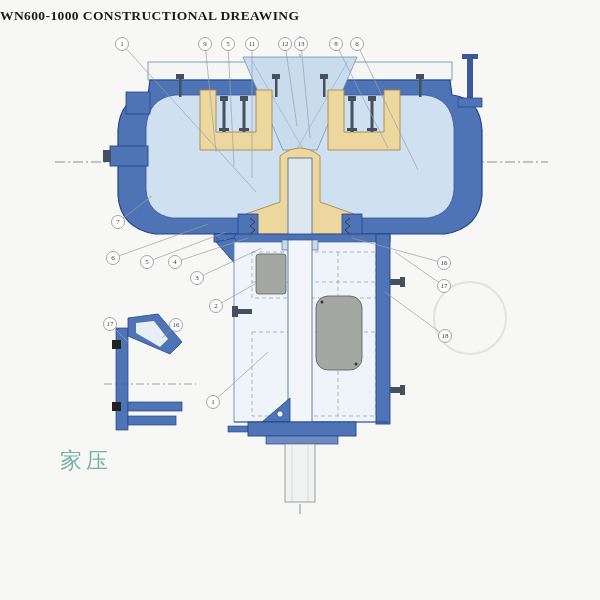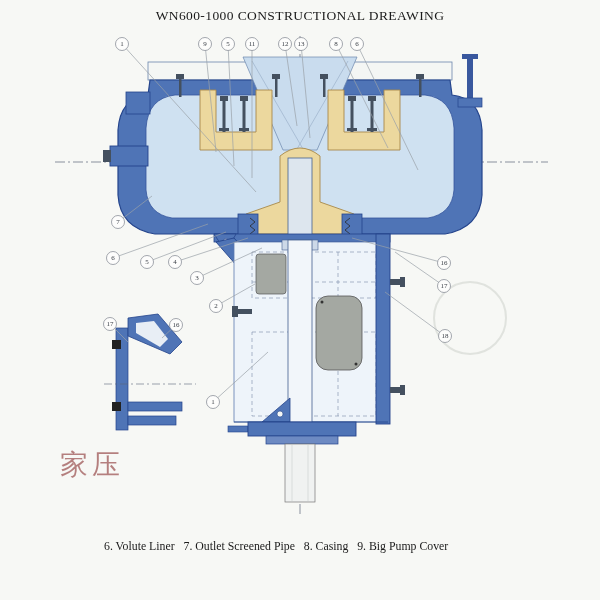--- a/index.html
+++ b/index.html
@@ -3,29 +3,29 @@
 <meta charset="utf-8">
 <style>
   html,body{margin:0;padding:0;}
   .page{
     position:relative;width:600px;height:600px;
     background:#f7f8f5;overflow:hidden;
     font-family:"Liberation Serif", serif;color:#1a1a1a;
   }
   .title{
     position:absolute;top:8px;left:0;width:100%;
-    text-align:center;font-weight:normal;font-size:13.5px;letter-spacing:.4px;
+    font-weight:bold;font-size:13.5px;letter-spacing:.4px;
   }
   .drawing-svg{position:absolute;top:0;left:0;}
   .parts-list{
     position:absolute;left:104px;top:511px;width:470px;
     font-size:11.8px;line-height:14.2px;white-space:pre;
   }
   .wm{
-    position:absolute;color:#7f1d1d;opacity:.55;font-size:28px;
+    position:absolute;color:#0f766e;opacity:.55;font-size:22px;
     font-family:"Liberation Serif",serif;letter-spacing:4px;
   }
   .wm-bl{left:60px;top:446px;}
 </style>
 </head>
 <body>
 
 <div class="page">
 
   <div class="title">WN600-1000 CONSTRUCTIONAL DREAWING</div>
@@ -288,19 +288,18 @@
           <line x1="176" y1="325" x2="162" y2="338" stroke="#9aa0a8" stroke-width="0.7"></line>
           <circle cx="176" cy="325" r="6.5" fill="#fdfdfc" stroke="#8b9099" stroke-width="0.8"></circle>
           <text x="176" y="327.4" text-anchor="middle" font-size="7" fill="#3a3f46" font-family="&quot;Liberation Serif&quot;, serif">16</text>
         </g>
       </g>
   </svg>
 
   <div class="wm wm-bl">家压</div>
 
   <div class="parts-list">
-    <div>6. Volute Liner   7. Outlet Screened Pipe   8. Casing   9. Big Pump Cover</div>
     
     
     
   </div>
 
 </div>
 
 </body></html>

